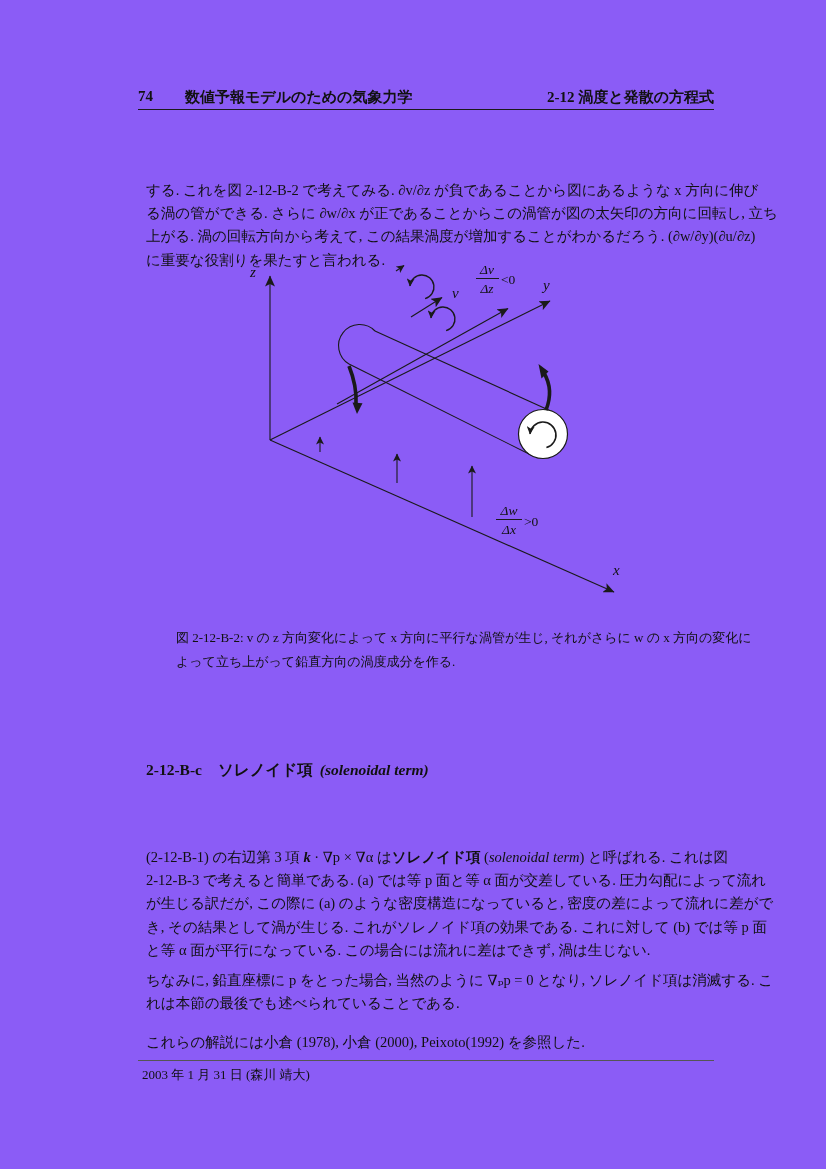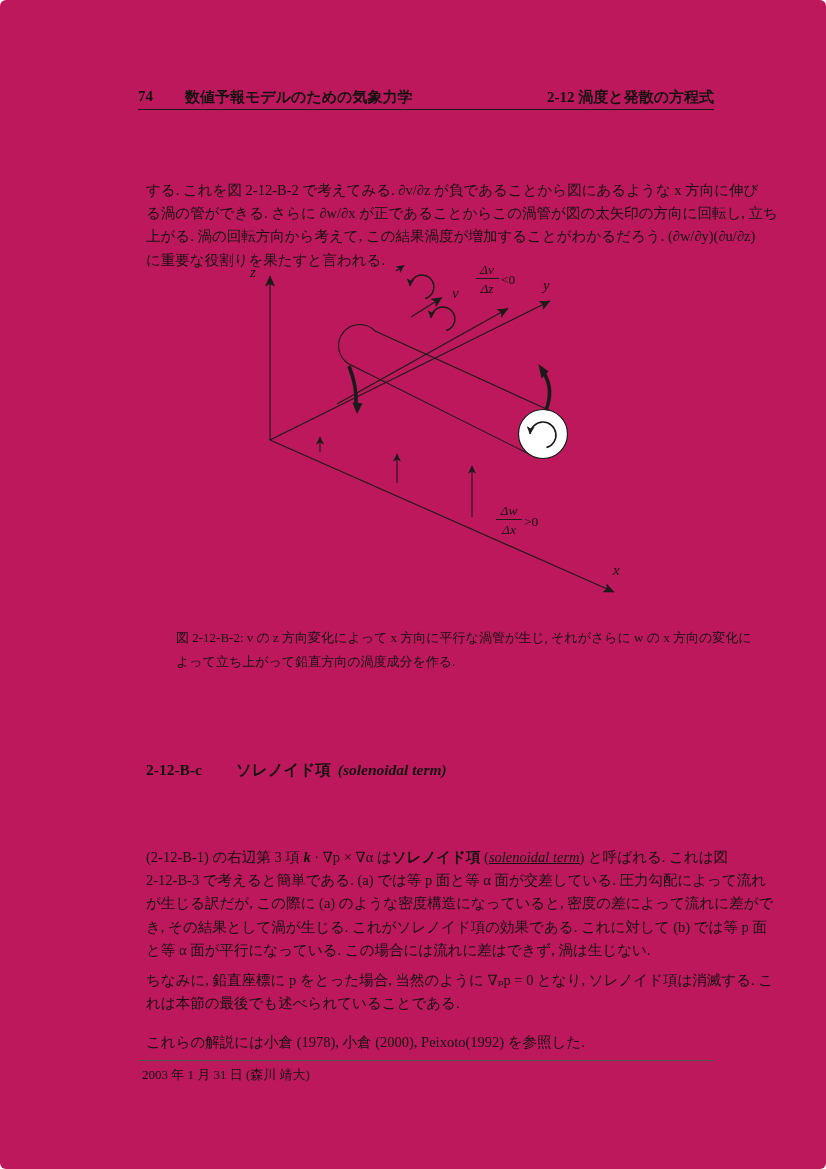--- a/index.html
+++ b/index.html
@@ -1,36 +1,36 @@
 <!DOCTYPE html>
 <html><head>
 <meta charset="utf-8">
 <style>
   html,body{margin:0;padding:0;background:#ffffff;}
   .sheet{
-    position:relative;width:826px;height:1169px;background:#be185d;overflow:hidden;
-    font-family:"Liberation Serif","DejaVu Serif",serif;color:#111;border-radius:6px;
+    position:relative;width:826px;height:1169px;background:#8b5cf6;overflow:hidden;
+    font-family:"Liberation Serif","DejaVu Serif",serif;color:#111;
   }
   
   .hdr{position:absolute;left:138px;top:88px;width:576px;display:flex;justify-content:space-between;
        font-size:15px;font-weight:bold;white-space:nowrap;}
   .hdr-left{display:flex;gap:32px;}
   .hdr-rule{position:absolute;left:138px;top:109px;width:576px;height:1px;background:#1a1a1a;}
   
   .para{position:absolute;left:146px;font-size:14.5px;line-height:23.2px;white-space:nowrap;margin-top:40px;}
   .p1{top:139px;}
   .p2{top:806px;}
   .p3{top:929px;}
   .p4{top:991px;}
   .caption{position:absolute;left:176px;top:626px;font-size:13px;line-height:24px;white-space:nowrap;}
   .heading{position:absolute;left:146px;top:760px;font-size:15.5px;font-weight:bold;white-space:nowrap;}
-  .heading .num{margin-right:34px;}
+  .heading .num{margin-right:16px;}
   .heading .en{font-style:italic;margin-left:7px;}
   .seg-b{font-weight:bold;}
-  .seg-i{font-style:italic;text-decoration:underline;}
+  .seg-i{font-style:italic;}
   .seg-bi{font-weight:bold;font-style:italic;}
   
   .ftr-rule{position:absolute;left:138px;top:1060px;width:576px;height:1px;background:#555;}
   .ftr{position:absolute;left:142px;top:1066px;font-size:13px;white-space:nowrap;}
   
   .fig{position:absolute;left:245px;top:252px;}
   .fig text{font-family:"Liberation Serif","DejaVu Serif",serif;}
   .axlbl{font-style:italic;font-size:15px;fill:#111;}
   .frac{font-style:italic;font-size:13.5px;fill:#111;}
   .rel{font-size:13.5px;fill:#111;}

